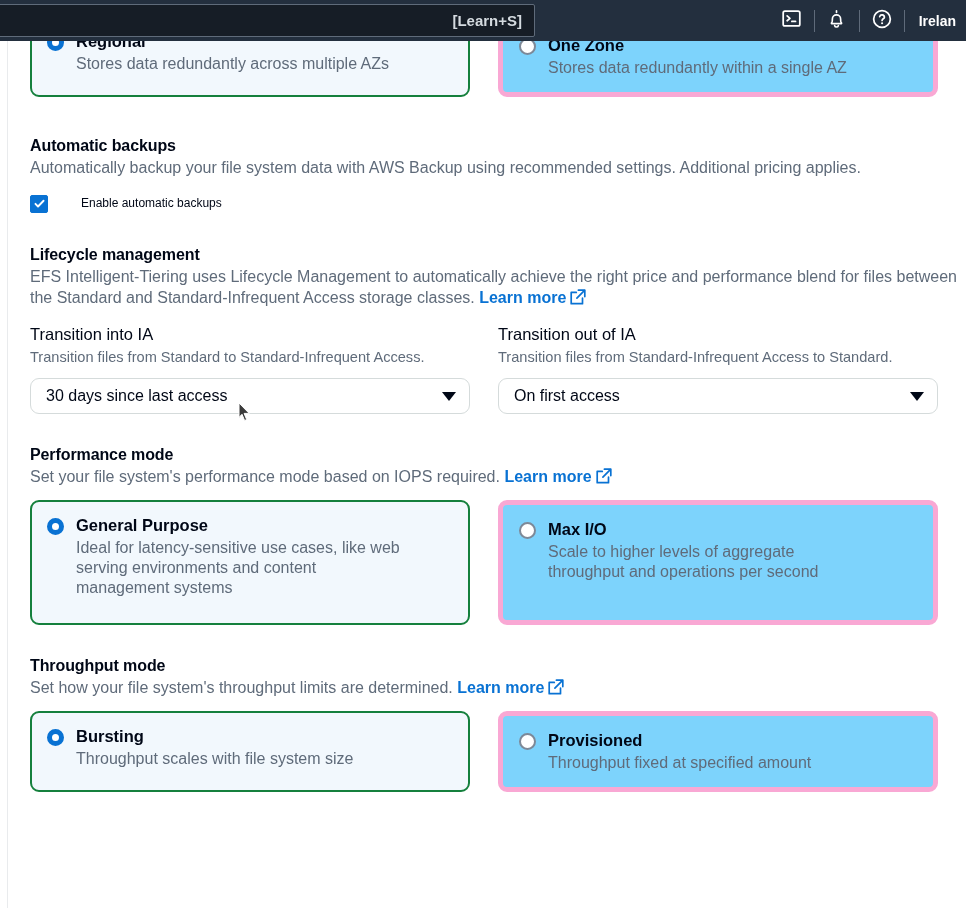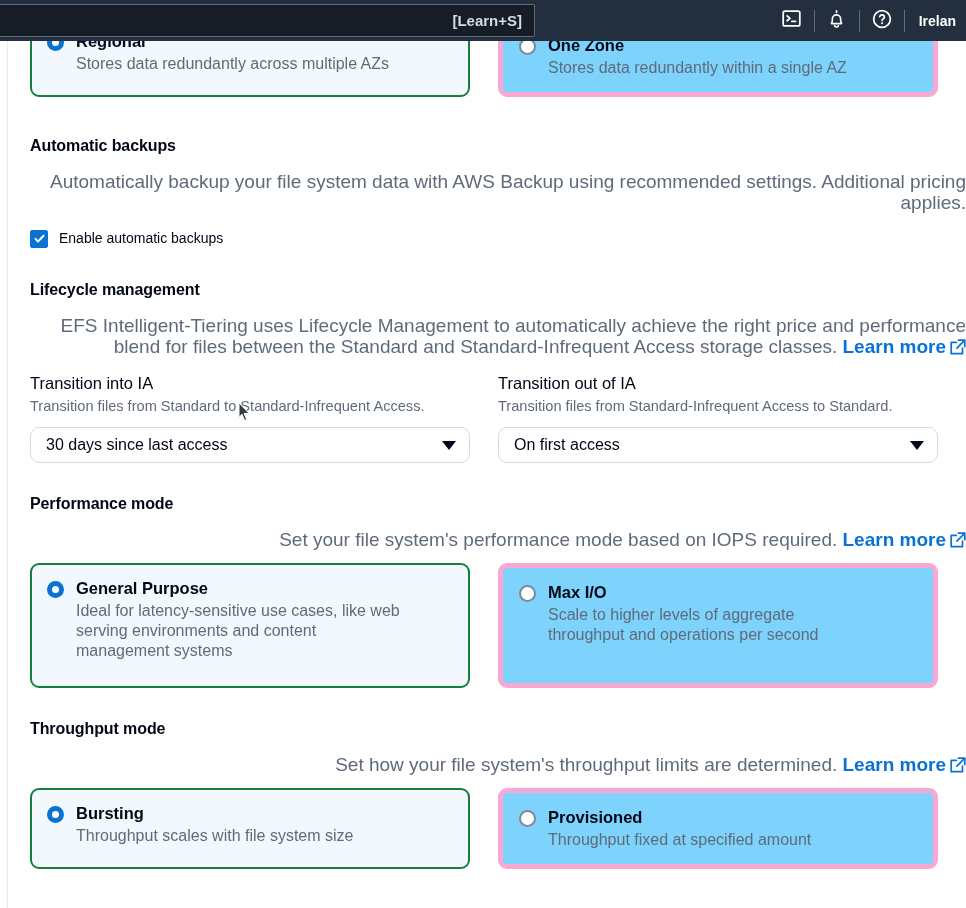--- a/index.html
+++ b/index.html
@@ -112,25 +112,24 @@
   
   .section { margin-bottom: 0; }
   .sec-title {
     font-size: 16px;
     font-weight: bold;
     color: #000716;
     letter-spacing: -0.1px;
     line-height: 22px;
   }
   .sec-desc {
-    font-size: 19px;
+    font-size: 16px;
     color: #5f6b7a;
     line-height: 21px;
-    margin-top: 14px;
-    text-align: right;
+    margin-top: 0;
   }
   .link {
     color: #0972d3;
     font-weight: bold;
     text-decoration: none;
     cursor: pointer;
     white-space: nowrap;
   }
   .ext-icon {
     display: inline-block;
@@ -200,23 +199,24 @@
     width: 18px; height: 18px;
     border-radius: 2px;
     background: #0972d3;
     border: 1px solid #0972d3;
     display: flex;
     align-items: center;
     justify-content: center;
     flex: 0 0 auto;
   }
   .check-label {
-    font-size: 14px;
+    font-size: 12px;
     color: #000716;
     line-height: 21px;
+    margin-left: 22px;
   }
 
   
   .fields {
     display: flex;
     gap: 28px;
     margin-top: 14px;
   }
   .field { width: 440px; }
   .field-label {

